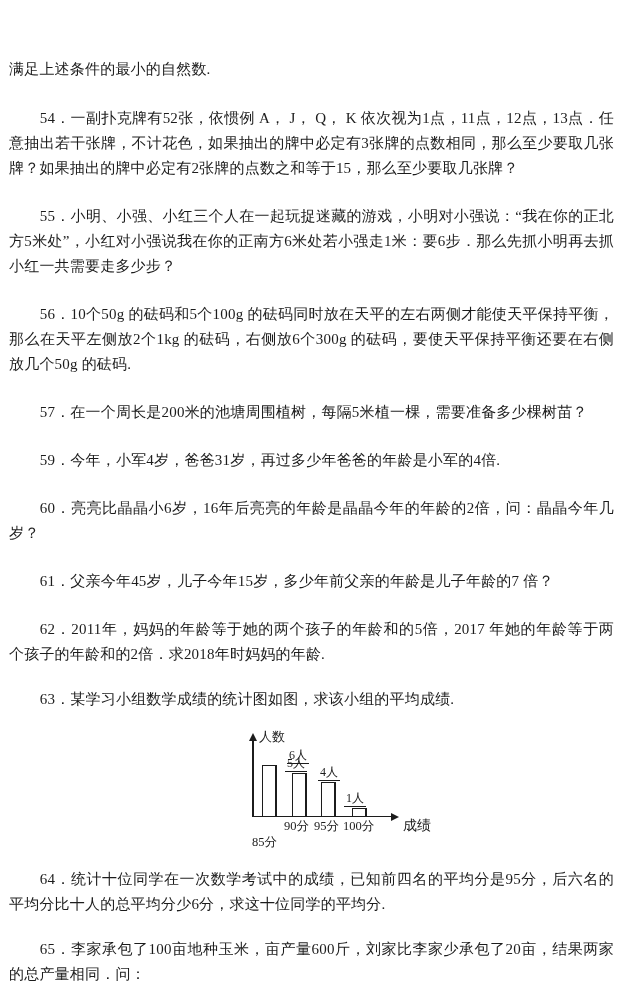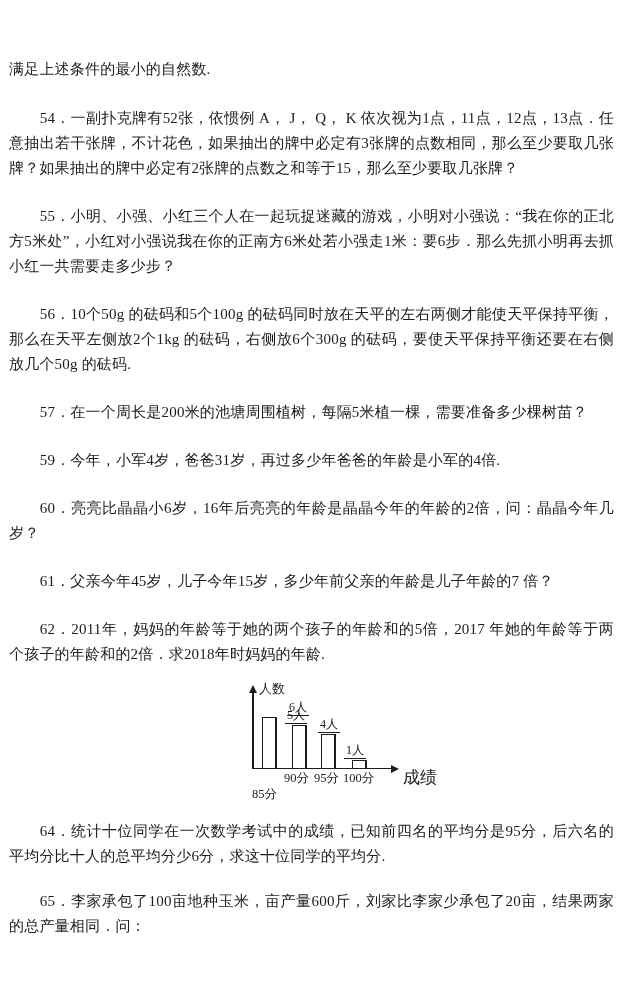--- a/index.html
+++ b/index.html
@@ -68,21 +68,21 @@
     position: absolute;
     left: 151px; top: 77.5px;
     width: 0; height: 0;
     border-top: 4px solid transparent;
     border-bottom: 4px solid transparent;
     border-left: 8px solid #1c1c1c;
   }
   .xlabel {
     position: absolute;
     left: 163px; top: 84px;
-    font-size: 17px;
+    font-size: 14px;
     line-height: 14px;
     white-space: nowrap;
   }
   .bar {
     position: absolute;
     bottom: 22px;
     width: 15px;
     box-sizing: border-box;
     background: #ffffff;
     border: 1.2px solid #1c1c1c;
@@ -123,20 +123,21 @@
   <p class="intro">满足上述条件的最小的自然数.</p>
 
   <p>54．一副扑克牌有52张，依惯例 A， J， Q， K 依次视为1点，11点，12点，13点．任意抽出若干张牌，不计花色，如果抽出的牌中必定有3张牌的点数相同，那么至少要取几张牌？如果抽出的牌中必定有2张牌的点数之和等于15，那么至少要取几张牌？</p>
   <p>55．小明、小强、小红三个人在一起玩捉迷藏的游戏，小明对小强说：“我在你的正北方5米处”，小红对小强说我在你的正南方6米处若小强走1米：要6步．那么先抓小明再去抓小红一共需要走多少步？</p>
   <p>56．10个50g 的砝码和5个100g 的砝码同时放在天平的左右两侧才能使天平保持平衡，那么在天平左侧放2个1kg 的砝码，右侧放6个300g 的砝码，要使天平保持平衡还要在右侧放几个50g 的砝码.</p>
   <p>57．在一个周长是200米的池塘周围植树，每隔5米植一棵，需要准备多少棵树苗？</p>
   <p>59．今年，小军4岁，爸爸31岁，再过多少年爸爸的年龄是小军的4倍.</p>
   <p>60．亮亮比晶晶小6岁，16年后亮亮的年龄是晶晶今年的年龄的2倍，问：晶晶今年几岁？</p>
   <p>61．父亲今年45岁，儿子今年15岁，多少年前父亲的年龄是儿子年龄的7 倍？</p>
   <p class="two-line">62．2011年，妈妈的年龄等于她的两个孩子的年龄和的5倍，2017 年她的年龄等于两个孩子的年龄和的2倍．求2018年时妈妈的年龄.</p>
+  <p>63．某学习小组数学成绩的统计图如图，求该小组的平均成绩.</p>
 
   <div class="chart">
     <div class="y-arrow"></div>
     <div class="y-axis"></div>
     <div class="ylabel">人数</div>
 
     <div class="bar" data-bar="0" style="height: 52px;"></div>
     <div class="bar" data-bar="1" style="height: 44px;"></div>
     <div class="bar" data-bar="2" style="height: 35px;"></div>
     <div class="bar" data-bar="3" style="height: 9px;"></div>

